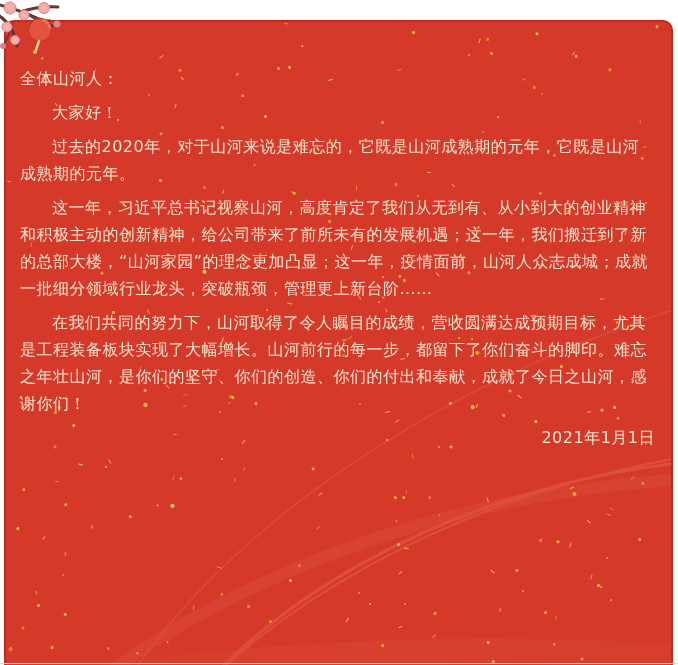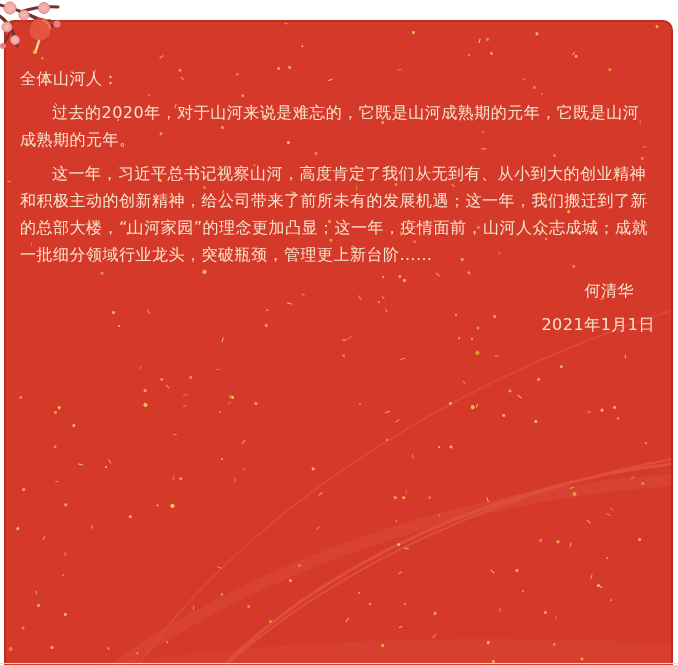--- a/index.html
+++ b/index.html
@@ -297,23 +297,24 @@
         <span class="confetto" style="left: 72.1807px; top: 442.382px; width: 5.12087px; height: 1.4px; background: rgb(245, 209, 88); border-radius: 1px; transform: rotate(15deg); opacity: 0.97;"></span>
         <span class="confetto" style="left: 528.846px; top: 9.83284px; width: 3.33284px; height: 3.33284px; background: rgb(240, 200, 74); border-radius: 50%; transform: rotate(158deg); opacity: 0.93;"></span>
         <span class="confetto" style="left: 363.217px; top: 581.249px; width: 2.3738px; height: 2.3738px; background: rgb(245, 209, 88); border-radius: 50%; transform: rotate(12deg); opacity: 0.99;"></span>
         <span class="confetto" style="left: 582.583px; top: 554.087px; width: 4.56687px; height: 1.4px; background: rgb(245, 209, 88); border-radius: 1px; transform: rotate(106deg); opacity: 0.77;"></span>
         <span class="confetto" style="left: 396.958px; top: 257.459px; width: 2.91847px; height: 2.91847px; background: rgb(240, 200, 74); border-radius: 50%; transform: rotate(110deg); opacity: 0.9;"></span>
         <span class="confetto" style="left: 568.647px; top: 32.8048px; width: 2.68566px; height: 2.68566px; background: rgb(238, 187, 63); border-radius: 50%; transform: rotate(153deg); opacity: 0.92;"></span>
       </div>
 
     <div class="content">
       <p class="salutation">全体山河人：</p>
+      <p class="para">大家好！</p>
       <p class="para">过去的2020年，对于山河来说是难忘的，它既是山河成熟期的元年，它既是山河成熟期的元年。</p>
       <p class="para">这一年，习近平总书记视察山河，高度肯定了我们从无到有、从小到大的创业精神和积极主动的创新精神，给公司带来了前所未有的发展机遇；这一年，我们搬迁到了新的总部大楼，“山河家园”的理念更加凸显；这一年，疫情面前，山河人众志成城；成就一批细分领域行业龙头，突破瓶颈，管理更上新台阶……</p>
-      <p class="signature">何清华</p>
+      <p class="para">在我们共同的努力下，山河取得了令人瞩目的成绩，营收圆满达成预期目标，尤其是工程装备板块实现了大幅增长。山河前行的每一步，都留下了你们奋斗的脚印。难忘之年壮山河，是你们的坚守、你们的创造、你们的付出和奉献，成就了今日之山河，感谢你们！</p>
       <p class="date">2021年1月1日</p>
     </div>
   </div>
 
   <svg class="corner-deco" viewBox="0 0 120 75" width="120" height="75">
     <g>
 
       <g fill="none" stroke="var(--branch-brown)" stroke-width="3" stroke-linecap="round">
         <path d="M -4 4 C 14 8, 32 14, 52 26"></path>
         <path d="M -4 14 C 8 20, 14 30, 17 46"></path>

